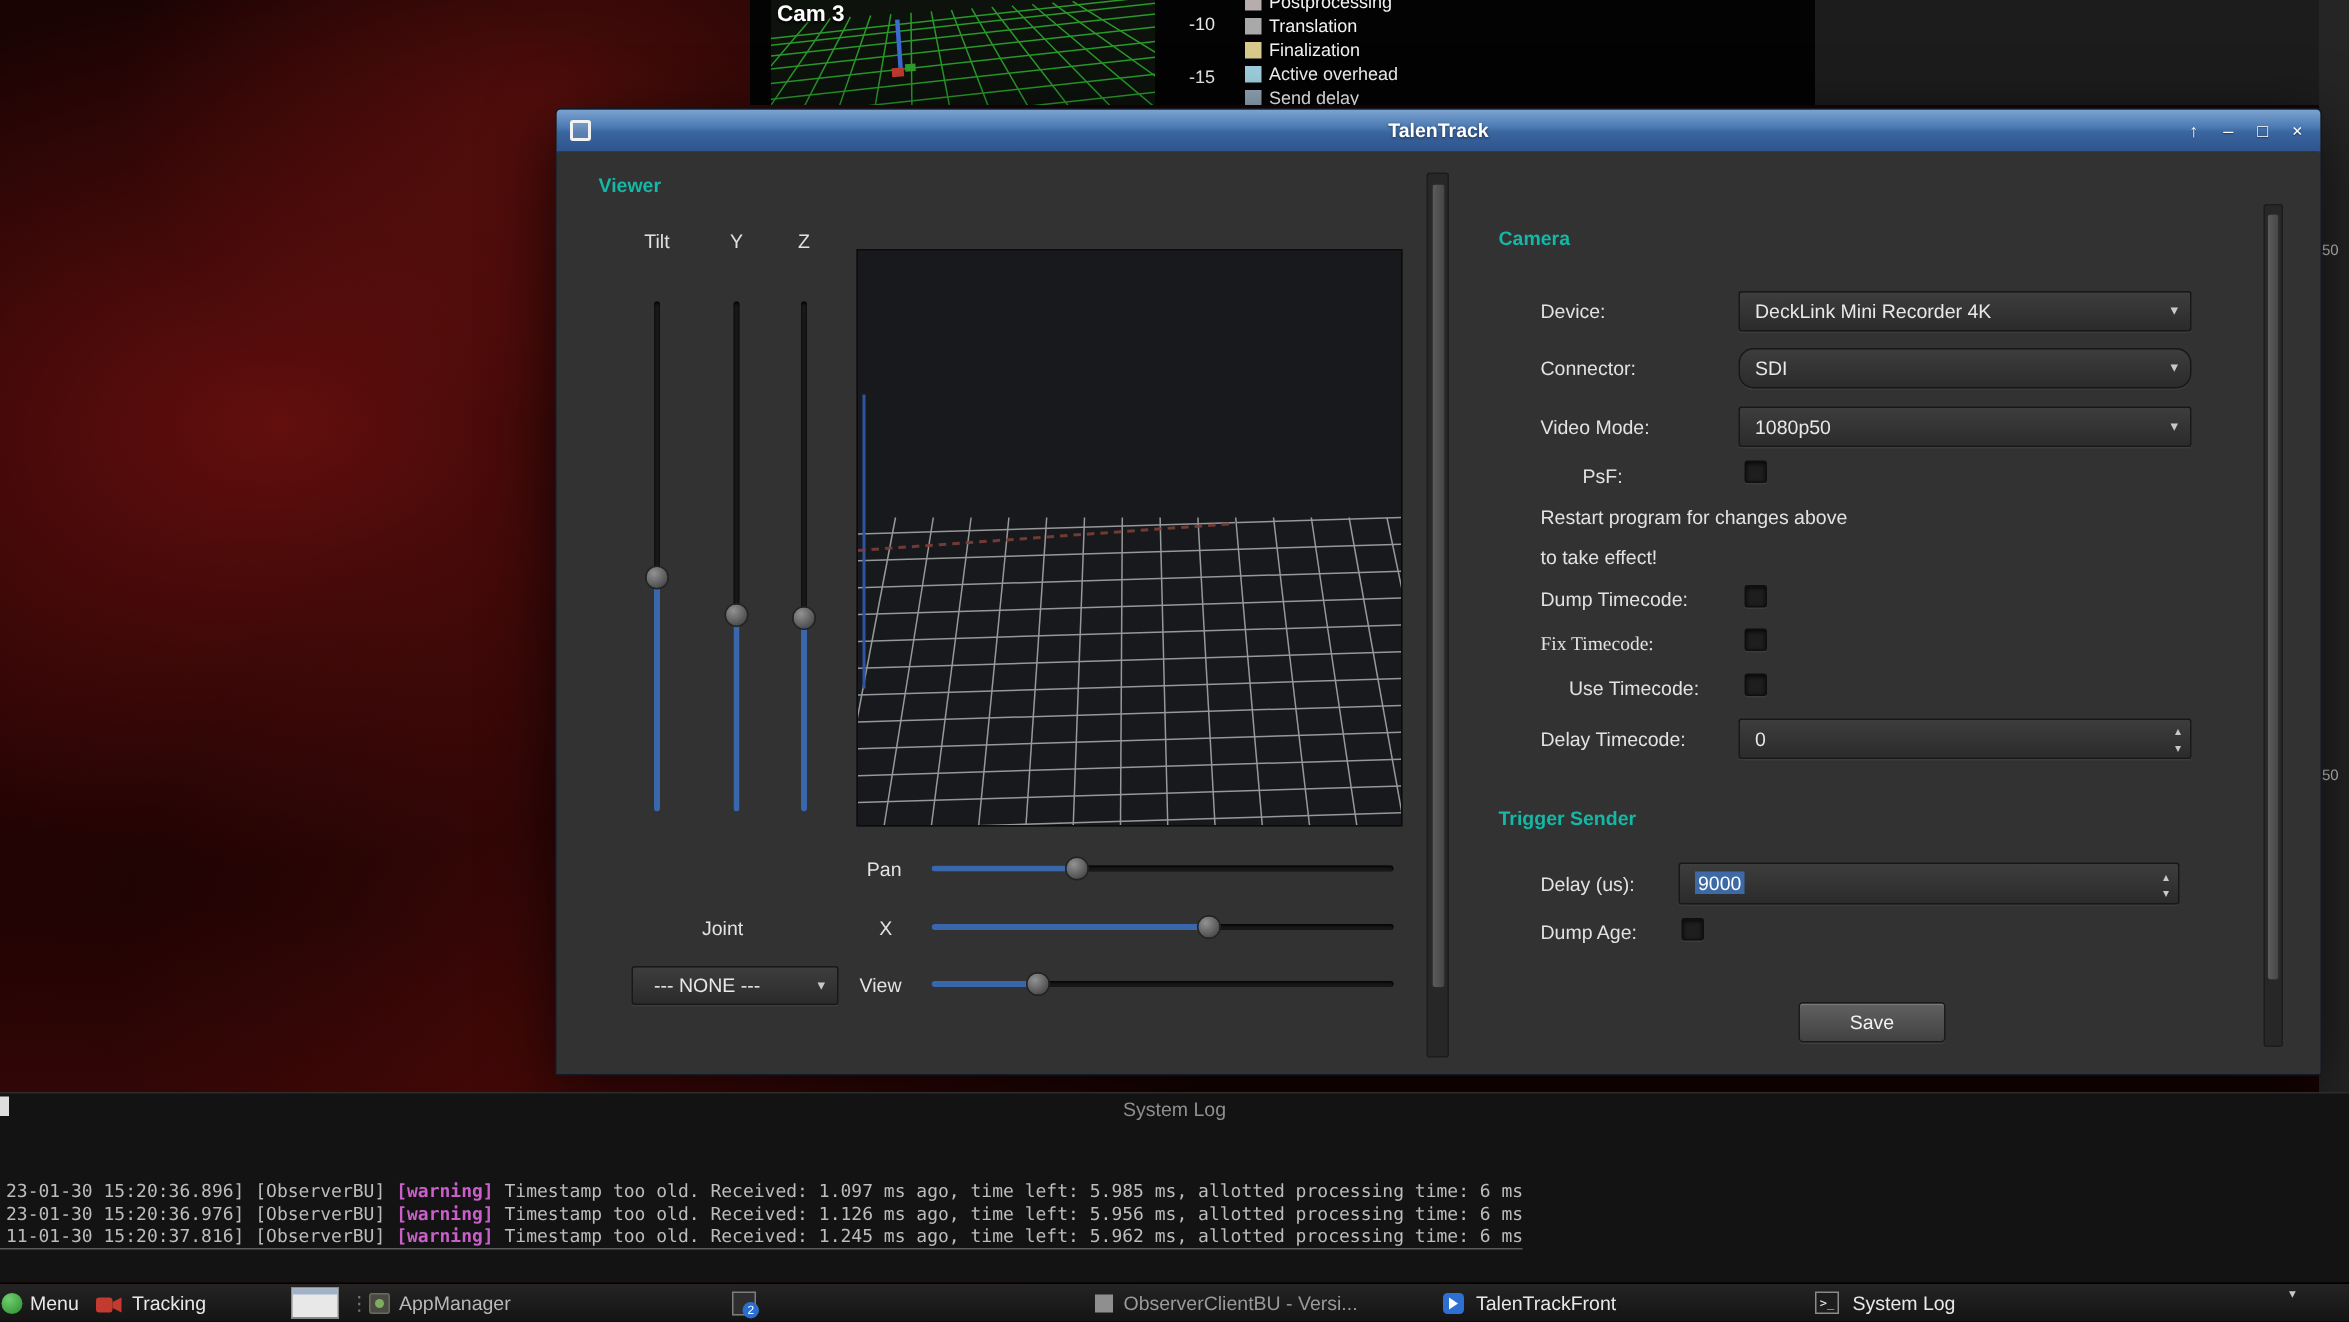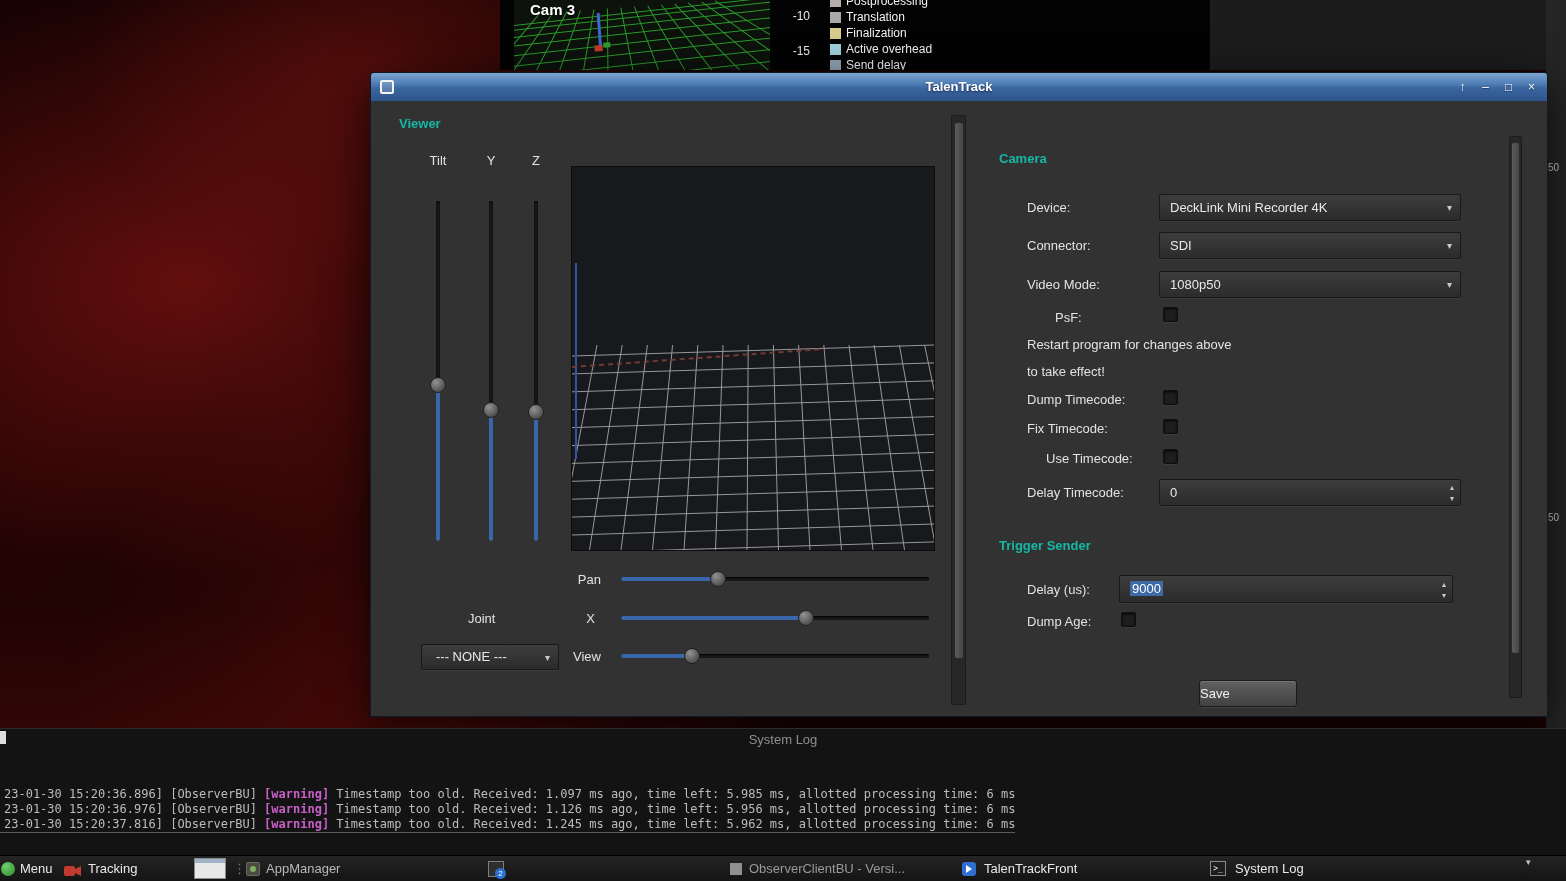--- a/index.html
+++ b/index.html
@@ -7,21 +7,21 @@
     background:
       radial-gradient(ellipse 620px 420px at 12% 32%, rgba(158,24,22,.55), transparent 70%),
       radial-gradient(ellipse 520px 520px at 28% 78%, rgba(126,16,14,.45), transparent 70%),
       radial-gradient(ellipse 760px 300px at 4% 92%, rgba(96,12,10,.5), transparent 70%),
       radial-gradient(ellipse 420px 300px at 24% 8%, rgba(142,26,20,.42), transparent 70%),
       radial-gradient(ellipse 300px 500px at 1% 55%, rgba(40,4,4,.8), transparent 75%),
       #190303;}
   
   #bg-window{position:absolute;left:500px;top:0;width:710px;height:70px;background:#030303;overflow:hidden;}
   .camview{position:absolute;left:14px;top:0;width:256px;height:70px;overflow:hidden;background:#0d120d;}
-  .camlabel{position:absolute;left:16px;top:1px;color:#fff;font-weight:bold;font-size:15px;text-shadow:0 1px 2px #000;text-align:center;}
+  .camlabel{position:absolute;left:4px;top:1px;color:#fff;font-weight:bold;font-size:15px;text-shadow:0 1px 2px #000;text-align:center;}
   .tick{position:absolute;color:#e8e8e8;font-size:12px;}
   .legend-row{position:absolute;left:330px;height:14px;display:flex;align-items:center;gap:5px;color:#f2f2f2;font-size:12px;white-space:nowrap;}
   .sw{width:11px;height:11px;display:inline-block;}
   #right-strip{position:absolute;left:1546px;top:0;width:20px;height:730px;background:#252525;}
   #topright-fill{position:absolute;left:1210px;top:0;width:356px;height:70px;background:#1c1c1c;}
   .strip-label{position:absolute;left:2px;color:#cfcfcf;font-size:10px;}
   
   #main-window{position:absolute;left:370px;top:72px;width:1176px;height:643px;background:#323232;
     border:1px solid #0f1a26;border-radius:4px 4px 0 0;box-shadow:0 12px 46px rgba(0,0,0,.7);}
   .titlebar{position:absolute;left:0;right:0;top:0;height:28px;border-radius:3px 3px 0 0;
@@ -53,21 +53,21 @@
   .spin .arrows{position:absolute;right:6px;top:2px;display:flex;flex-direction:column;font-size:8px;line-height:11px;color:#c8c8c8;text-align:center;}
   .sel{background:#3d6aa5;color:#fff;padding:0 2px;}
   
   .checkbox{position:absolute;width:15px;height:15px;background:#1e1e1e;border:1px solid #0f0f0f;border-radius:2px;
     box-shadow:inset 0 1px 3px rgba(0,0,0,.85), 0 1px 0 rgba(255,255,255,.05);box-sizing:border-box;}
   
   .sbar{position:absolute;background:#272727;border:1px solid #1c1c1c;border-radius:2px;}
   .sthumb{position:absolute;background:linear-gradient(90deg,#5c5c5c,#464646);border:1px solid #2a2a2a;border-radius:3px;}
   
   .btn{position:absolute;background:linear-gradient(#616161,#414141);border:1px solid #1b1b1b;border-radius:3px;color:#f2f2f2;
-    font-size:13px;line-height:25px;box-shadow:0 1px 0 rgba(255,255,255,.07), inset 0 1px 0 rgba(255,255,255,.16);box-sizing:border-box;margin-top:12px;}
+    font-size:13px;text-align:center;line-height:25px;box-shadow:0 1px 0 rgba(255,255,255,.07), inset 0 1px 0 rgba(255,255,255,.16);box-sizing:border-box;}
   
   #syslog{position:absolute;left:0;top:728px;width:1566px;height:127px;background:#131313;border-top:1px solid #2c2c2c;box-sizing:border-box;}
   .syslog-title{position:absolute;left:0;right:0;top:3px;text-align:center;color:#8f8f8f;font-size:13px;}
   .log-line{position:absolute;left:4px;font-family:"DejaVu Sans Mono",monospace;font-size:12px;color:#bcbcbc;white-space:pre;}
   .warn{color:#c95fc9;font-weight:bold;}
   .log-underline{position:absolute;left:0;top:103px;width:1015px;height:1px;background:#5a5a5a;}
   .log-nub{position:absolute;left:0;top:2px;width:6px;height:13px;background:#dedede;}
   
   #taskbar{position:absolute;left:0;top:855px;width:1566px;height:26px;background:linear-gradient(#242424,#141414);border-top:1px solid #000;box-sizing:border-box;}
   .titem{position:absolute;top:0;height:26px;line-height:26px;color:#e8e8e8;font-size:13px;white-space:nowrap;cursor:default;}
@@ -246,41 +246,41 @@
 
       <div class="lbl sec" style="left:626px;top:50px;">Camera</div>
 
       <div class="lbl" style="left:654px;top:99px;">Device:</div>
       <div class="combo" style="left:786px;top:93px;width:302px;">
         <span>DeckLink Mini Recorder 4K</span>
         <span class="arrow">▾</span>
       </div>
 
       <div class="lbl" style="left:654px;top:137px;">Connector:</div>
-      <div class="combo" style="left:786px;top:131px;width:302px;">
+      <div class="combo" style="left:786px;top:131px;width:302px;border-radius:10px;">
         <span>SDI</span>
         <span class="arrow">▾</span>
       </div>
 
       <div class="lbl" style="left:654px;top:176px;">Video Mode:</div>
       <div class="combo" style="left:786px;top:170px;width:302px;">
         <span>1080p50</span>
         <span class="arrow">▾</span>
       </div>
 
       <div class="lbl" style="left:654px;top:209px;margin-left:28px;">PsF:</div>
       <div class="checkbox" style="left:790px;top:206px;"></div>
 
       <div class="lbl" style="left:654px;top:236px;">Restart program for changes above</div>
       <div class="lbl" style="left:654px;top:263px;">to take effect!</div>
 
       <div class="lbl" style="left:654px;top:291px;">Dump Timecode:</div>
       <div class="checkbox" style="left:790px;top:289px;"></div>
 
-      <div class="lbl" style="left:654px;top:320px;">Fix Timecode:</div>
+      <div class="lbl" style="left:654px;top:320px;font-family:Liberation Serif, serif;">Fix Timecode:</div>
       <div class="checkbox" style="left:790px;top:318px;"></div>
 
       <div class="lbl" style="left:654px;top:350px;margin-left:19px;">Use Timecode:</div>
       <div class="checkbox" style="left:790px;top:348px;"></div>
 
       <div class="lbl" style="left:654px;top:384px;">Delay Timecode:</div>
       <div class="combo spin" style="left:786px;top:378px;width:302px;">
         <span>0</span>
         <span class="arrows">
           <span>▴</span>
@@ -309,21 +309,21 @@
       </div>
 
     </div>
   </div>
 
   <div id="syslog">
     <div class="log-nub"></div>
     <div class="syslog-title">System Log</div>
     <div class="log-line" style="top:58px;"><span>23-01-30 15:20:36.896] [ObserverBU] </span><span class="warn">[warning]</span><span> Timestamp too old. Received: 1.097 ms ago, time left: 5.985 ms, allotted processing time: 6 ms</span></div>
     <div class="log-line" style="top:73px;"><span>23-01-30 15:20:36.976] [ObserverBU] </span><span class="warn">[warning]</span><span> Timestamp too old. Received: 1.126 ms ago, time left: 5.956 ms, allotted processing time: 6 ms</span></div>
-    <div class="log-line" style="top:88px;"><span>23-01-30 15:20:37.816] [ObserverBU] </span><span class="warn">[warning]</span><span> Timestamp too old. Received: 1.245 ms ago, time left: 5.962 ms, allotted processing time: 6 ms</span></div>
+    <div class="log-line" style="top:88px;"><span>11-01-30 15:20:37.816] [ObserverBU] </span><span class="warn">[warning]</span><span> Timestamp too old. Received: 1.245 ms ago, time left: 5.962 ms, allotted processing time: 6 ms</span></div>
     <div class="log-underline"></div>
   </div>
 
   <div id="taskbar">
     <span class="ticon" style="left:1px;top:6px;width:14px;height:14px;border-radius:50%;background:radial-gradient(circle at 35% 30%, #6fd06f, #2c8a2c);"></span>
     <span class="titem" style="left:20px;">Menu</span>
 
     <span class="ticon" style="left:64px;top:7px;">
       <svg width="18" height="12">
           <rect x="0" y="1" width="11" height="10" rx="2" fill="#c23a30"></rect>

